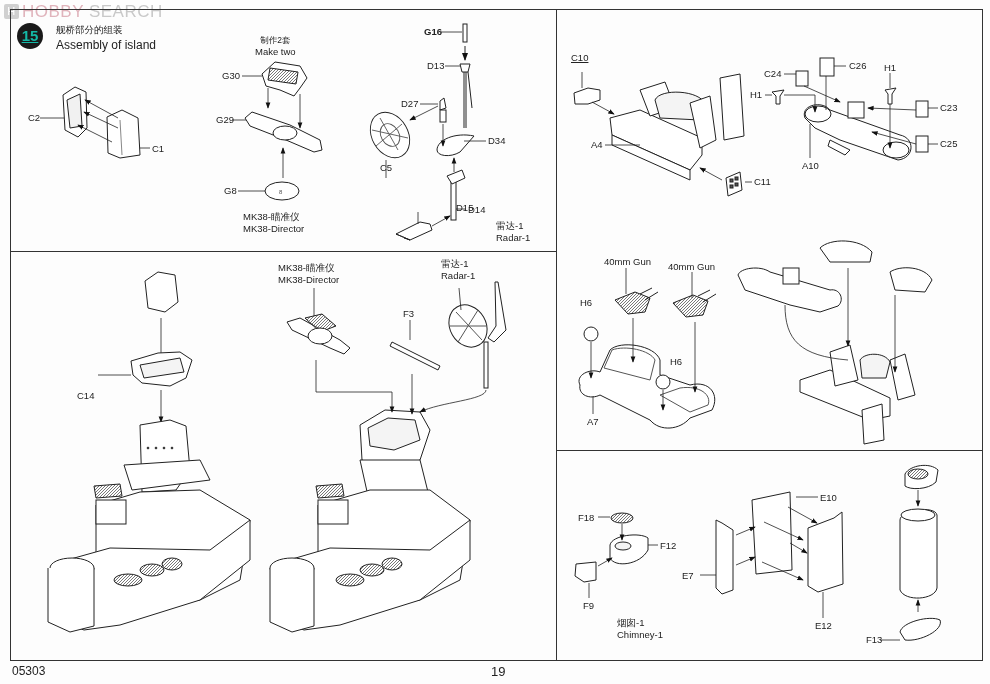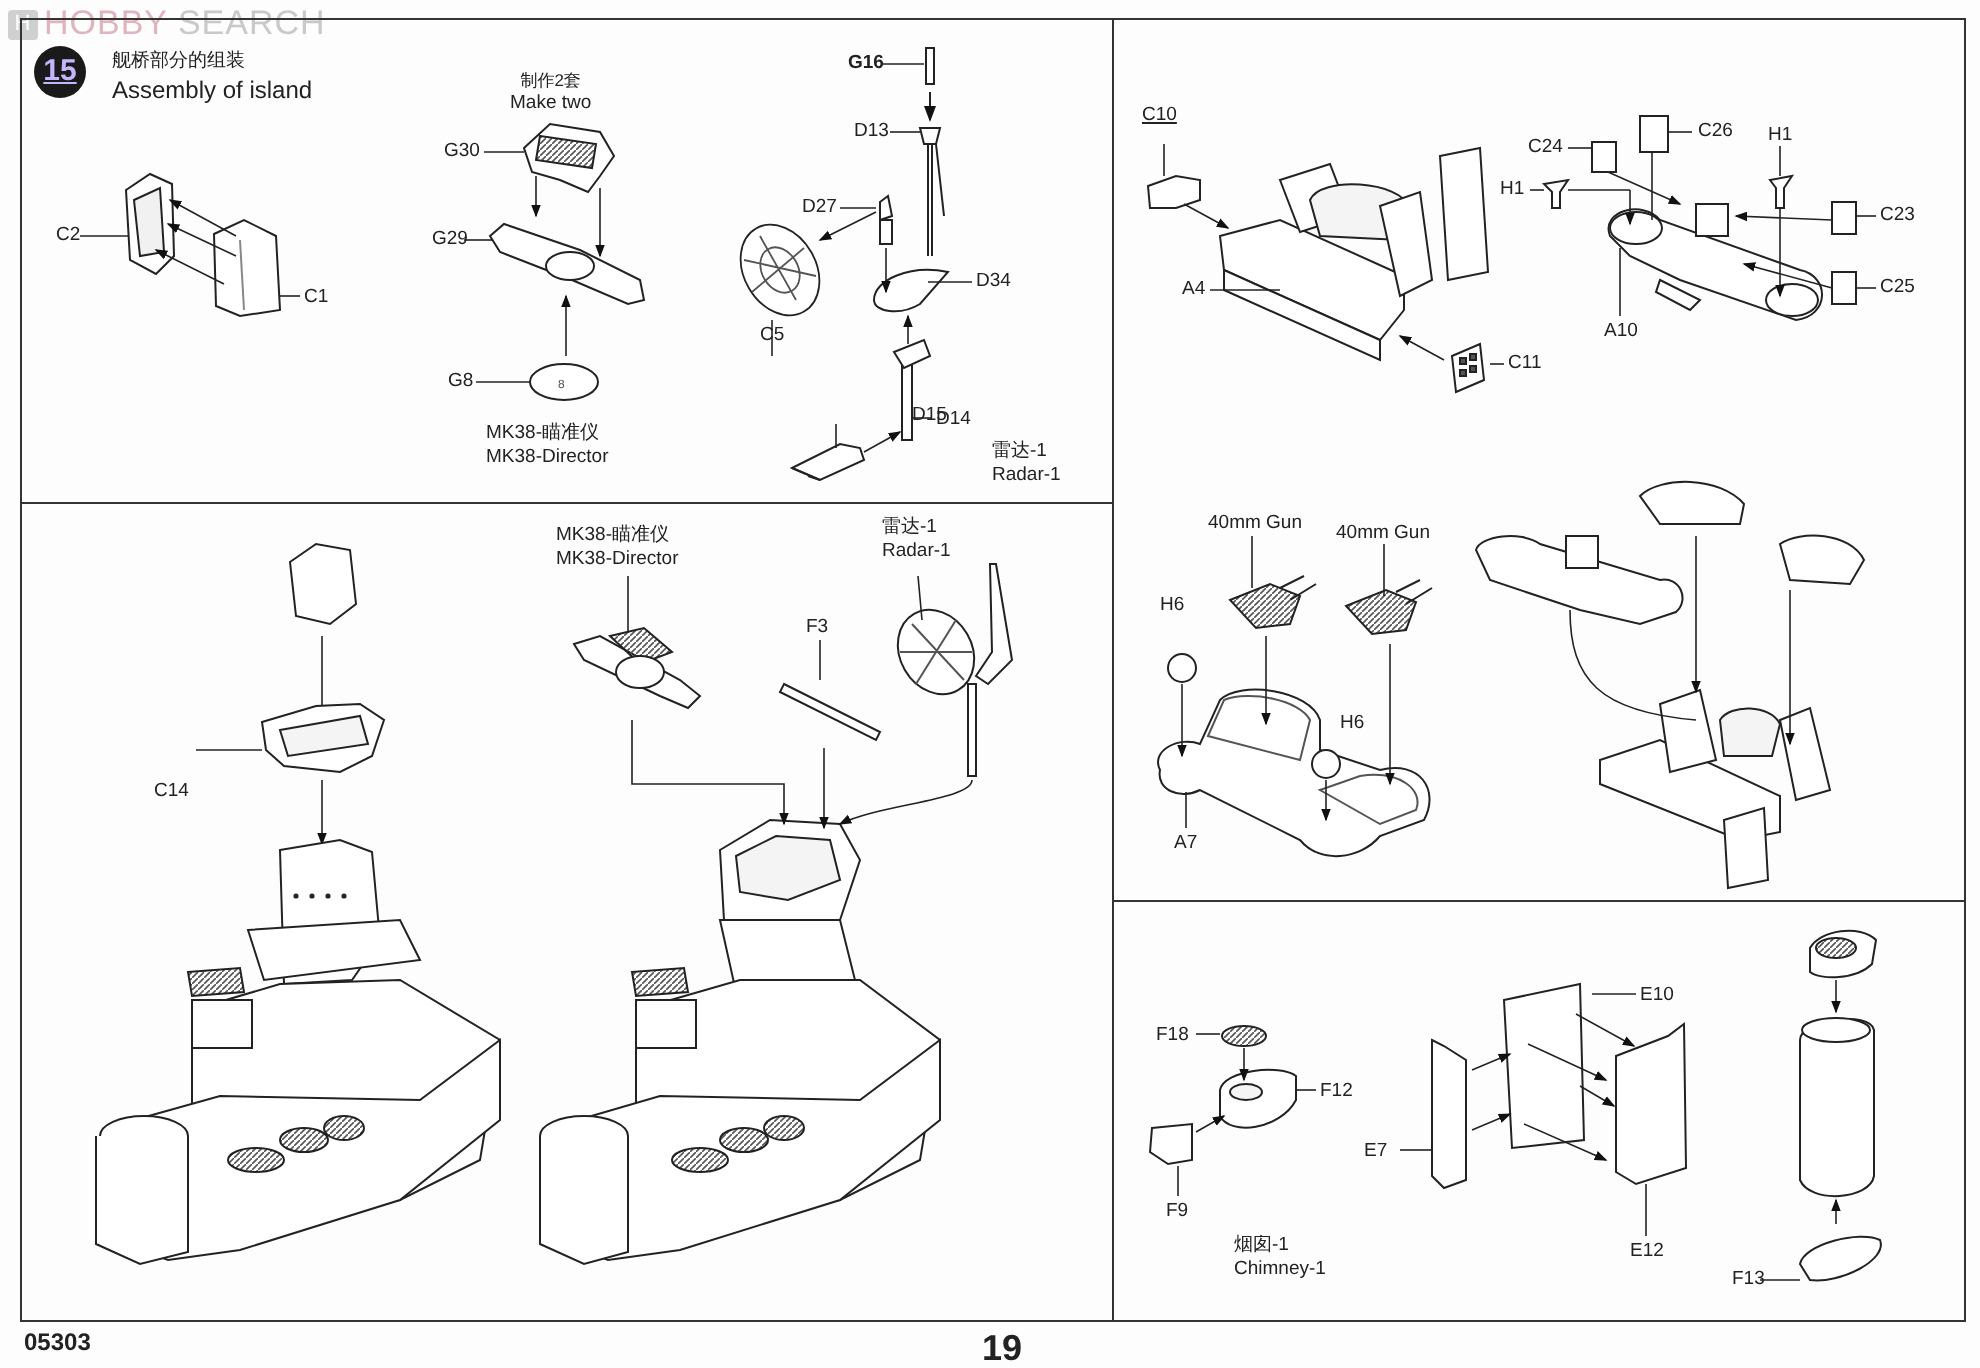--- a/index.html
+++ b/index.html
@@ -5,25 +5,25 @@
   html,body{margin:0;padding:0;}
   body{width:990px;height:684px;background:#fdfdfd;position:relative;overflow:hidden;font-family:"Liberation Sans",sans-serif;color:#222;}
   .panel{position:absolute;border:1.5px solid #333;box-sizing:border-box;}
   .lbl{position:absolute;font-size:9.5px;color:#222;white-space:nowrap;font-family:"Liberation Sans",sans-serif;}
   .cap{position:absolute;font-size:9.5px;line-height:12px;color:#222;white-space:nowrap;}
   .cap span{display:block;}
   svg{position:absolute;left:0;top:0;overflow:visible;}
   .wm{position:absolute;left:4px;top:2px;font-size:17px;font-weight:normal;color:#c9c9c9;letter-spacing:0.5px;font-family:"Liberation Sans",sans-serif;}
   .wm .box{display:inline-block;width:15px;height:15px;background:#d0d0d0;color:#fff;font-size:11px;text-align:center;line-height:15px;margin-right:3px;vertical-align:2px;border-radius:2px;}
   .wm .hobby{color:#e0b4bc;}
-  .step-num{position:absolute;left:17px;top:23px;width:26px;height:26px;border-radius:50%;background:#1a1a1a;color:#c4b5fd;font-weight:bold;font-size:15px;text-align:center;line-height:26px;text-decoration:underline;}
+  .step-num{position:absolute;left:17px;top:23px;width:26px;height:26px;border-radius:50%;background:#1a1a1a;color:#14b8a6;font-weight:bold;font-size:15px;text-align:center;line-height:26px;text-decoration:underline;}
   .step-title{position:absolute;left:56px;top:24px;}
   .step-title .zh{font-size:9.5px;display:block;}
   .step-title .en{font-size:12px;display:block;margin-top:1px;}
-  .footer{position:absolute;top:664px;font-size:12px;font-weight:bold;}
+  .footer{position:absolute;top:664px;font-size:12px;font-weight:normal;}
 </style>
 </head>
 <body>
 
 <div class="wm">
   <span class="box">H</span><span class="hobby">HOBBY</span><span> SEARCH</span>
 </div>
 
 <div class="panel" style="left:10px;top:9px;width:547px;height:243px;"></div>
 <div class="panel" style="left:556px;top:9px;width:427px;height:442px;"></div>
@@ -425,13 +425,13 @@
 <div class="cap" style="left:617px;top:617px;">
   <span>烟囱-1</span>
   <span>Chimney-1</span>
 </div>
 <div class="lbl" style="left:820px;top:492px;">E10</div>
 <div class="lbl" style="left:682px;top:570px;">E7</div>
 <div class="lbl" style="left:815px;top:620px;">E12</div>
 <div class="lbl" style="left:866px;top:634px;">F13</div>
 
 <div class="footer" style="left:12px;">05303</div>
-<div class="footer" style="left:491px;font-size:18px;">19</div>
+<div class="footer" style="left:491px;font-size:13px;">19</div>
 
 </body></html>

